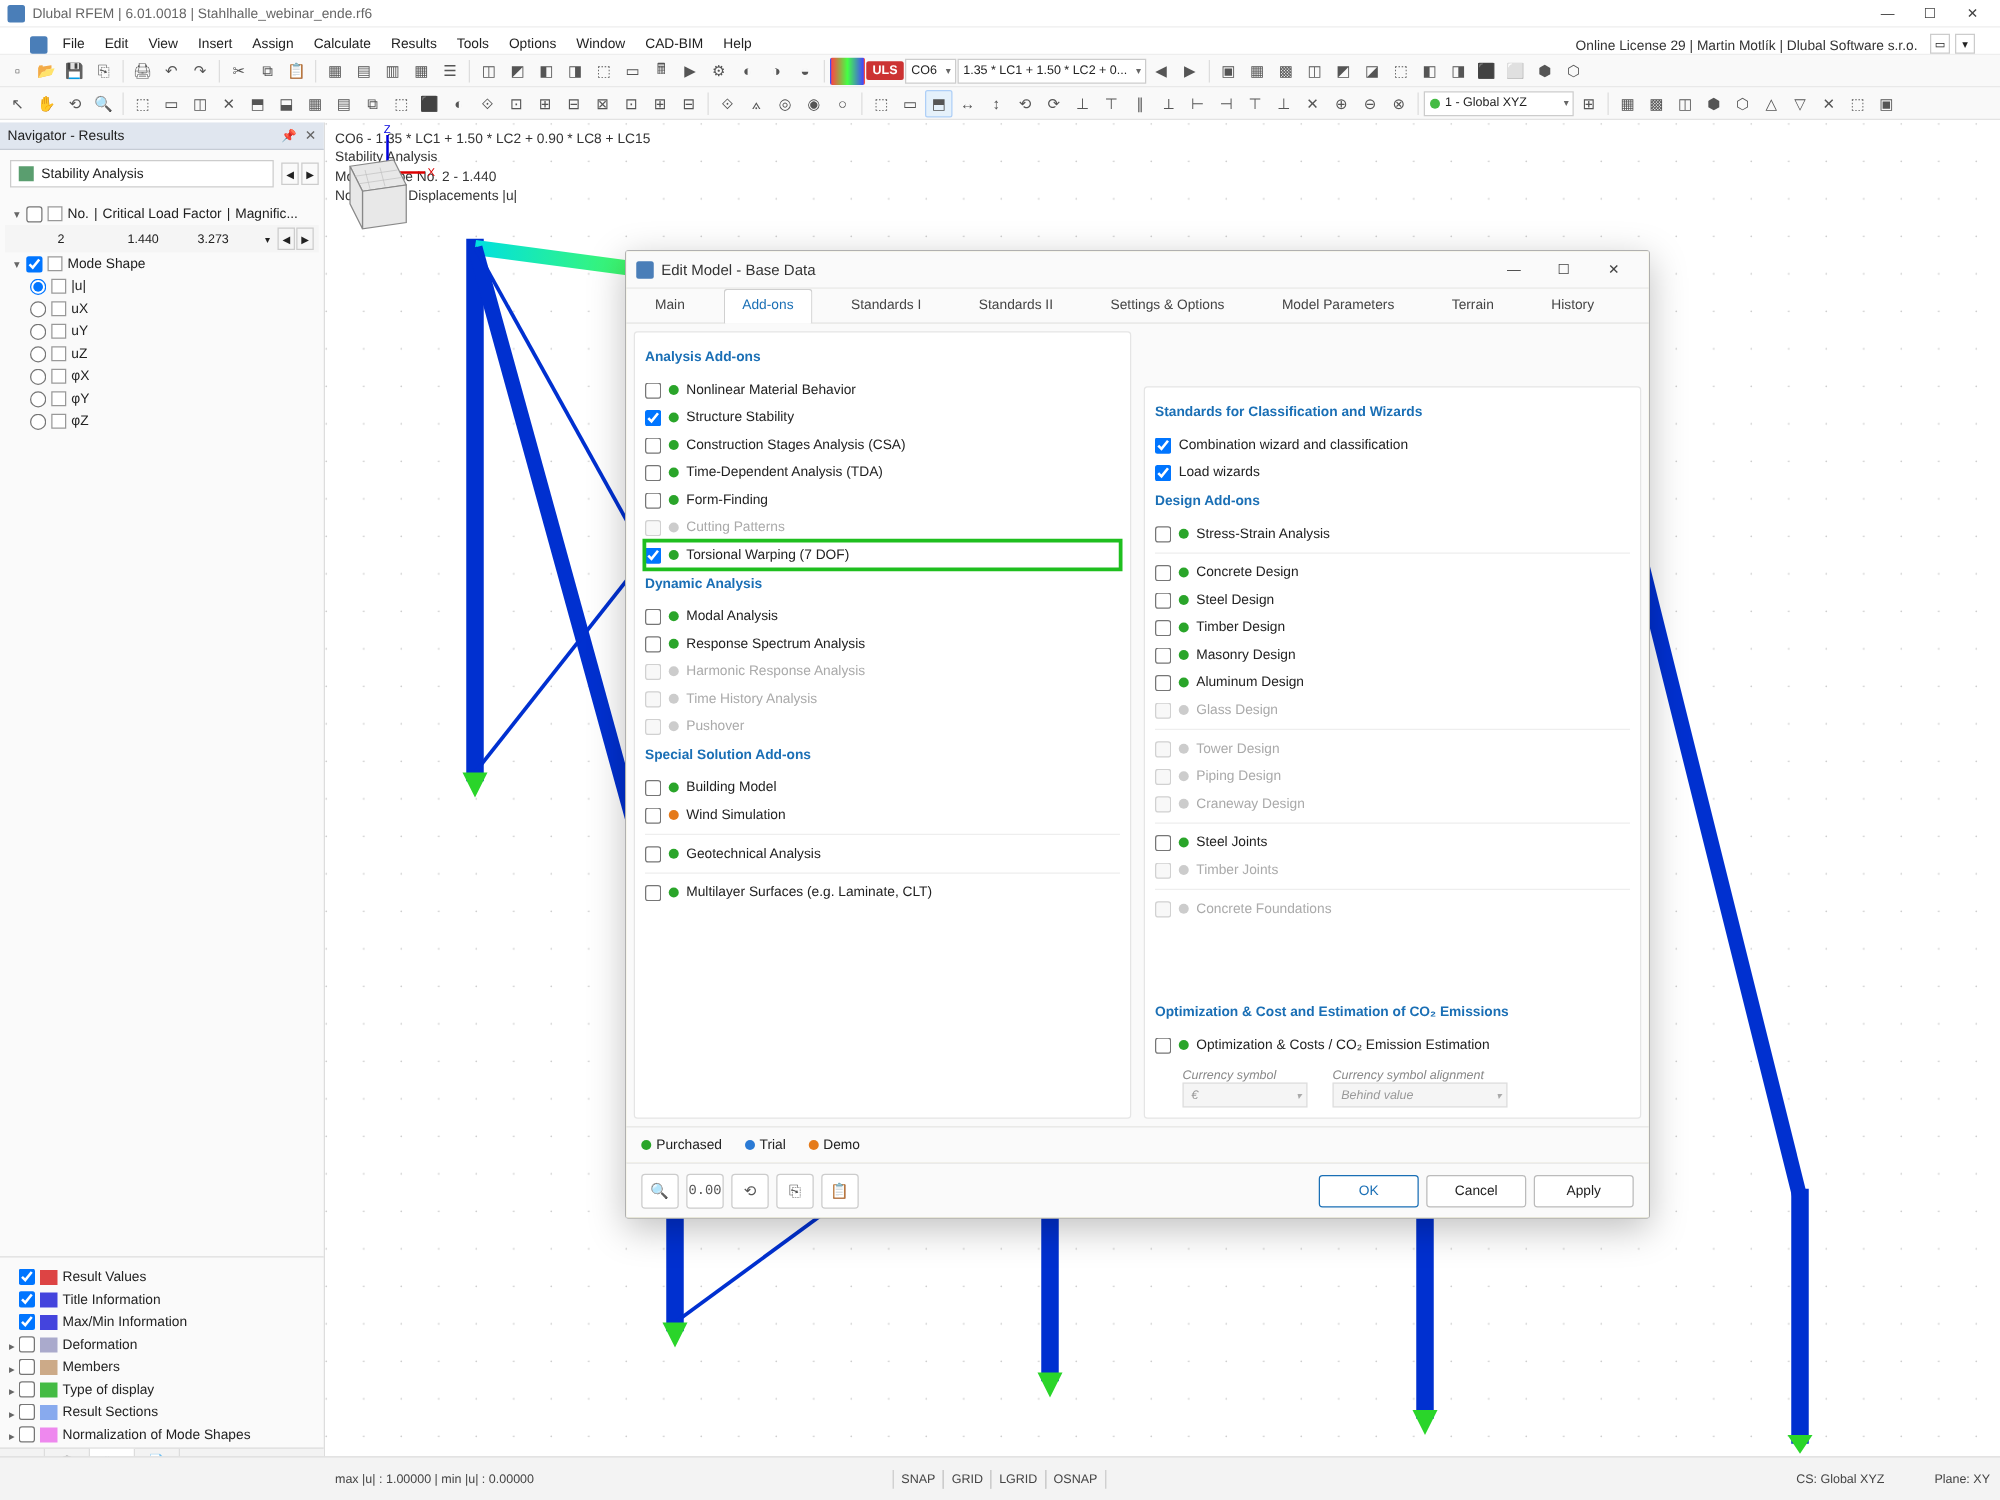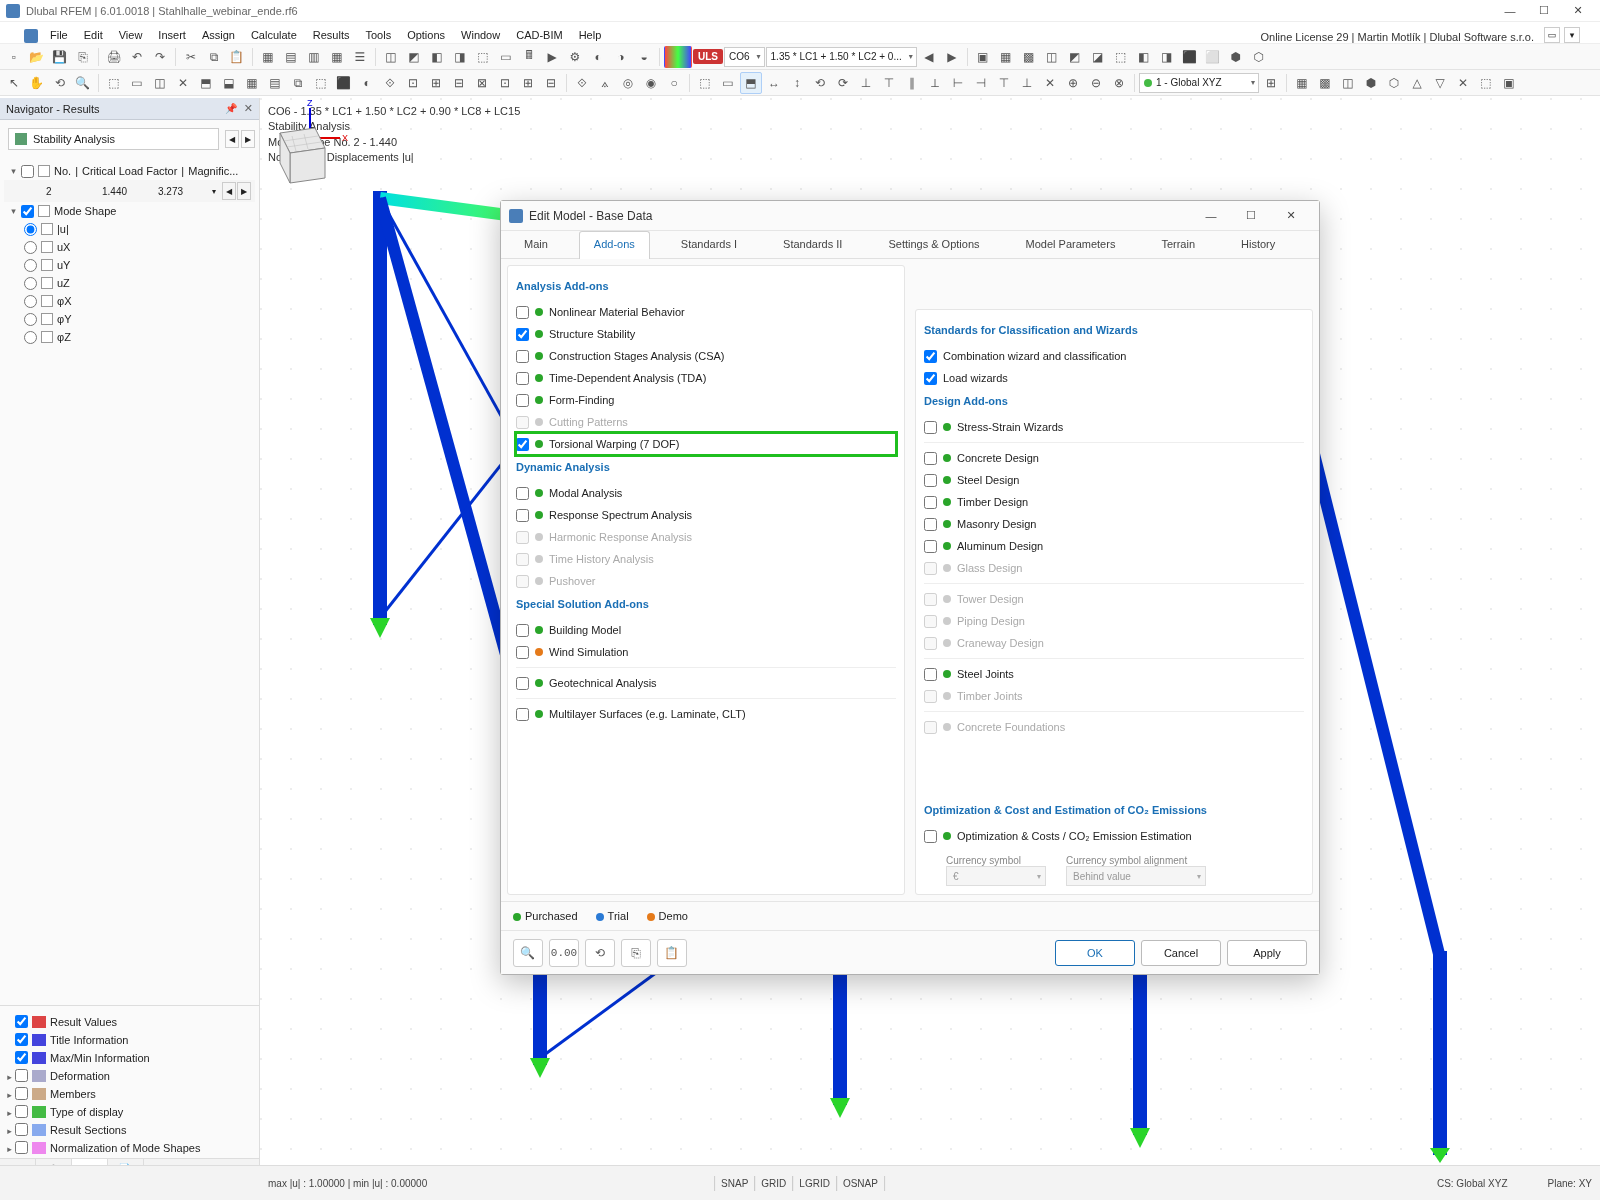--- a/index.html
+++ b/index.html
@@ -614,21 +614,21 @@
           <div class="addon-row">
             <input type="checkbox" checked="" style="">
             <span>Load wizards</span>
           </div>
         </div>
       <div class="sect-title">Design Add-ons</div>
       <div id="design-list-a">
           <div class="addon-row">
             <input type="checkbox" style="">
             <span class="dot green"></span>
-            <span>Stress-Strain Wizards</span>
+            <span>Stress-Strain Analysis</span>
           </div>
         </div>
       <div class="sep-line"></div>
       <div id="design-list-b">
           <div class="addon-row">
             <input type="checkbox" style="">
             <span class="dot green"></span>
             <span>Concrete Design</span>
           </div>
           <div class="addon-row">
@@ -698,21 +698,21 @@
         </div>
       <div style="flex:1;"></div>
       <div class="sect-title">Optimization &amp; Cost and Estimation of CO₂ Emissions</div>
       <div id="opt-row">
           <div class="addon-row">
             <input type="checkbox" style="">
             <span class="dot green"></span>
             <span>Optimization &amp; Costs / CO₂ Emission Estimation</span>
           </div>
         </div>
-      <div style="display:flex; gap:20px; margin-top:4px; padding-left:22px;">
+      <div style="display:flex; gap:20px; margin-top:4px; padding-left:22px;font-style:italic;">
         <div>
           <div class="small-label">Currency symbol</div>
           <div class="mini-combo">€</div>
         </div>
         <div>
           <div class="small-label">Currency symbol alignment</div>
           <div class="mini-combo" style="width:140px;">Behind value</div>
         </div>
       </div>
     </div>

